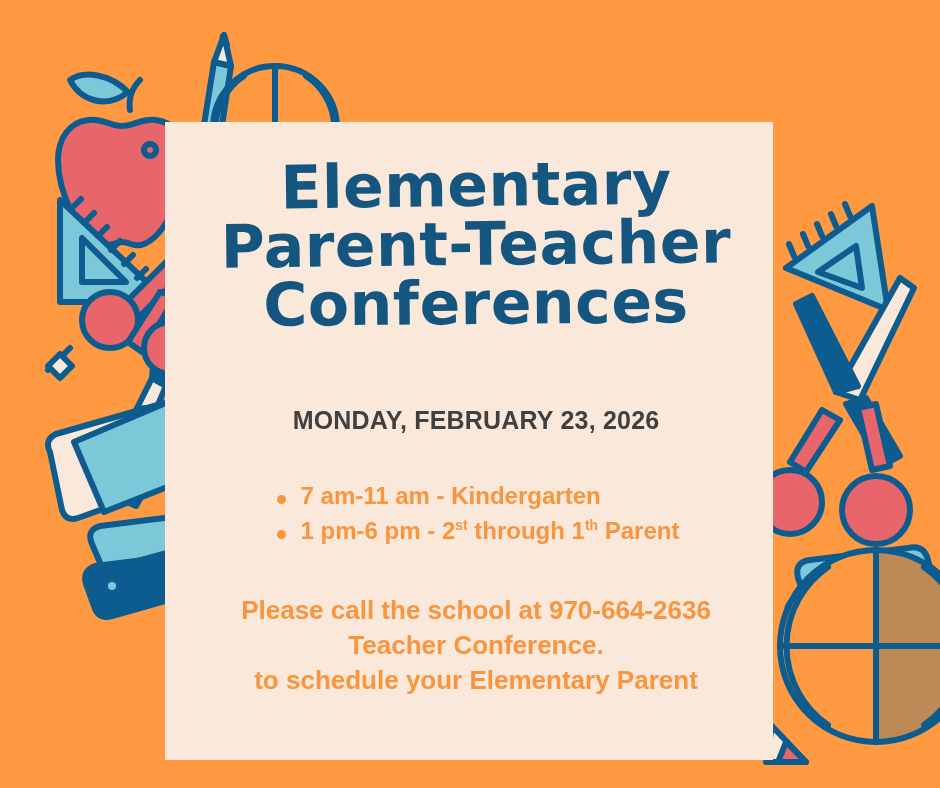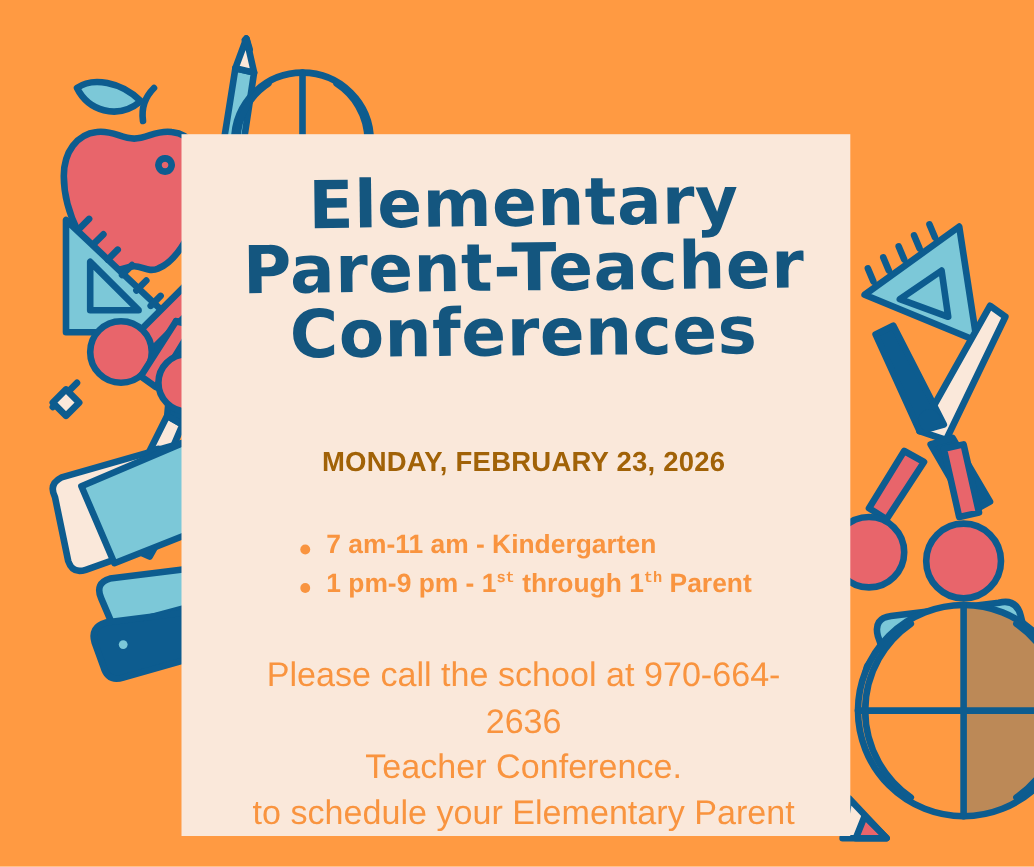--- a/index.html
+++ b/index.html
@@ -49,21 +49,21 @@
     padding-top: 8px;
   }
   .title .tline {
     display: block;
     transform: rotate(-0.7deg);
   }
   .title .tline.l2 { transform: rotate(-0.6deg); }
   .title .tline.l3 { transform: rotate(-0.5deg); }
 
   .date-line {
-    color: #a16207;
+    color: #404040;
     font-weight: 700;
     font-size: 25px;
     letter-spacing: 0.2px;
     margin: 74px 0 0 0;
   }
 
   .bullets {
     list-style: none;
     margin: 44px 0 0 0;
     padding: 0;
@@ -84,27 +84,26 @@
     top: 16px;
     width: 9px;
     height: 9px;
     border-radius: 50%;
     background: #F9943F;
   }
   .bullets sup {
     font-size: 0.58em;
     vertical-align: super;
     line-height: 0;
-    font-family: Liberation Mono, monospace;
   }
 
   .callout {
     color: #F9943F;
-    font-weight: 400;
-    font-size: 31px;
+    font-weight: 700;
+    font-size: 26px;
     line-height: 1.34;
     margin: 44px 0 0 0;
   }
   .callout .cline { display: block; }
 </style>
 </head>
 <body>
 
 <div id="poster">
 
@@ -239,21 +238,21 @@
       <span class="tline l3">Conferences</span>
     </h1>
 
     <p class="date-line">MONDAY, FEBRUARY 23, 2026</p>
 
     <ul class="bullets">
       <li>
         <span class="dot"></span><span>7 am-11 am - Kindergarten</span>
       </li>
       <li>
-        <span class="dot"></span><span>1 pm-9 pm - 1</span><sup>st</sup><span> through 1</span><sup>th</sup><span> Parent</span>
+        <span class="dot"></span><span>1 pm-6 pm - 2</span><sup>st</sup><span> through 1</span><sup>th</sup><span> Parent</span>
       </li>
     </ul>
 
     <p class="callout">
       <span class="cline">Please call the school at 970-664-2636</span>
       <span class="cline">Teacher Conference.</span>
       <span class="cline">to schedule your Elementary Parent</span>
     </p>
 
   </div>

